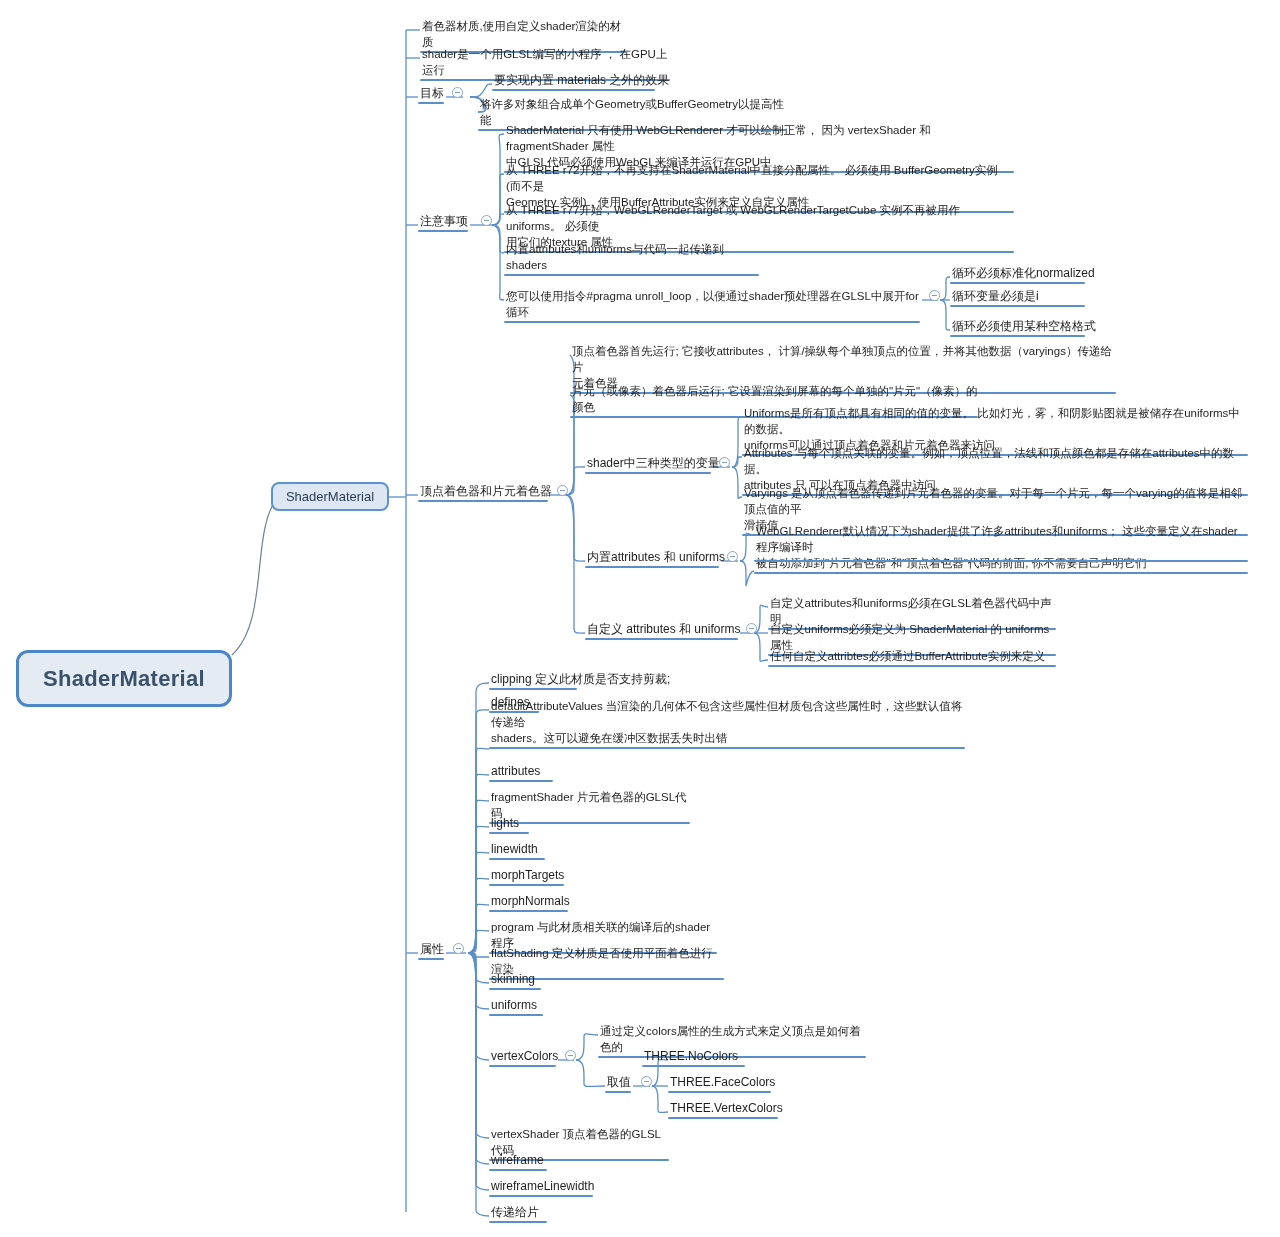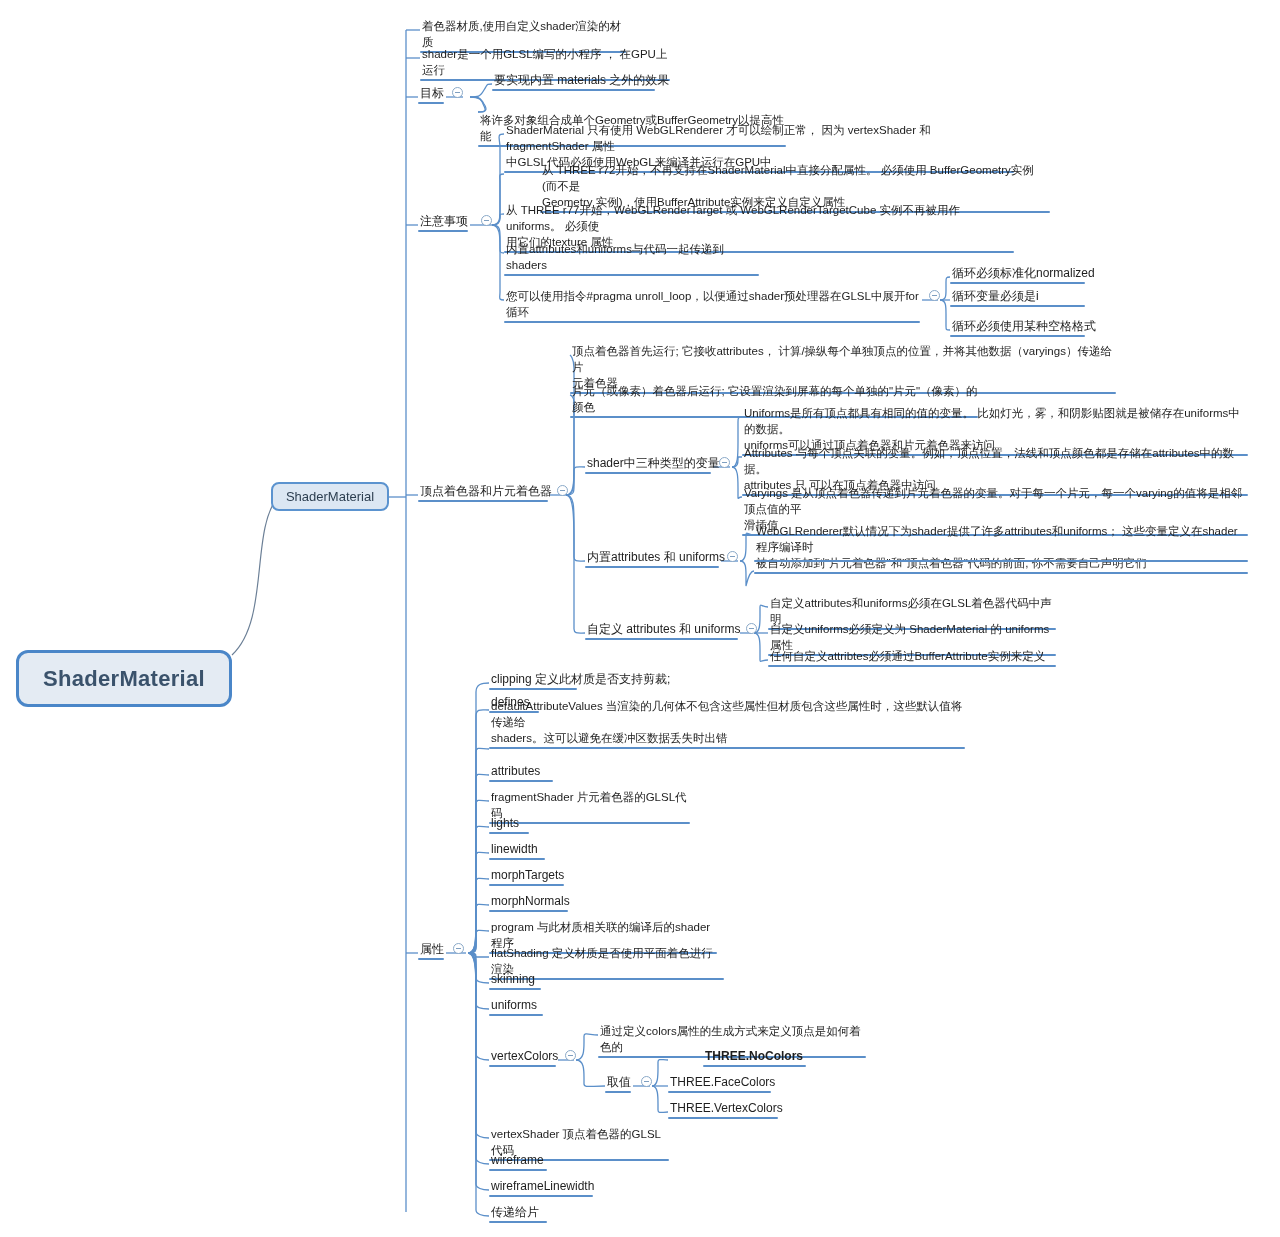--- a/index.html
+++ b/index.html
@@ -201,24 +201,24 @@
   <div class="box-node" style="left:271px; top:482px; width:118px; height:29px;">
     <span>ShaderMaterial</span>
   </div>
 
   <div id="nodes-layer">
       <div class="tnode" style="left: 420px; top: 18px; width: 208px;"><span>着色器材质,使用自定义shader渲染的材质</span><span class="bar" style="width: 206px;"></span></div>
       <div class="tnode" style="left: 420px; top: 46px; width: 253px;"><span>shader是一个用GLSL编写的小程序 ， 在GPU上运行</span><span class="bar" style="width: 250px;"></span></div>
       <div class="tnode lbl" style="left: 418px; top: 85px; width: 28px;"><span>目标</span><span class="bar" style="width: 26px;"></span></div>
       <div class="toggle" style="left: 452px; top: 87px;"></div>
       <div class="tnode lbl" style="left: 492px; top: 72px; width: 165px;"><span>要实现内置 materials 之外的效果</span><span class="bar" style="width: 163px;"></span></div>
-      <div class="tnode" style="left: 478px; top: 112px; width: 310px;"><span>将许多对象组合成单个Geometry或BufferGeometry以提高性能</span><span class="bar" style="width: 308px;"></span></div>
+      <div class="tnode" style="left: 478px; top: 96px; width: 310px;"><span>将许多对象组合成单个Geometry或BufferGeometry以提高性能</span><span class="bar" style="width: 308px;"></span></div>
       <div class="tnode" style="left: 504px; top: 122px; width: 512px;"><span>ShaderMaterial 只有使用 WebGLRenderer 才可以绘制正常，  因为 vertexShader 和 fragmentShader 属性
 中GLSL代码必须使用WebGL来编译并运行在GPU中</span><span class="bar" style="width: 510px;"></span></div>
-      <div class="tnode" style="left: 504px; top: 162px; width: 512px; margin-left: 36px;"><span>从 THREE r72开始，不再支持在ShaderMaterial中直接分配属性。 必须使用 BufferGeometry实例 (而不是
+      <div class="tnode" style="left: 504px; top: 162px; width: 512px;"><span>从 THREE r72开始，不再支持在ShaderMaterial中直接分配属性。 必须使用 BufferGeometry实例 (而不是
 Geometry 实例)，使用BufferAttribute实例来定义自定义属性</span><span class="bar" style="width: 510px;"></span></div>
       <div class="tnode" style="left: 504px; top: 202px; width: 512px;"><span>从 THREE r77开始，WebGLRenderTarget 或 WebGLRenderTargetCube 实例不再被用作uniforms。 必须使
 用它们的texture 属性</span><span class="bar" style="width: 510px;"></span></div>
       <div class="tnode lbl" style="left: 418px; top: 213px; width: 52px;"><span>注意事项</span><span class="bar" style="width: 50px;"></span></div>
       <div class="toggle" style="left: 481px; top: 215px;"></div>
       <div class="tnode" style="left: 504px; top: 241px; width: 257px;"><span>内置attributes和uniforms与代码一起传递到shaders</span><span class="bar" style="width: 255px;"></span></div>
       <div class="tnode" style="left: 504px; top: 288px; width: 418px;"><span>您可以使用指令#pragma unroll_loop，以便通过shader预处理器在GLSL中展开for循环</span><span class="bar" style="width: 416px;"></span></div>
       <div class="toggle" style="left: 929px; top: 290px;"></div>
       <div class="tnode lbl" style="left: 950px; top: 265px; width: 137px;"><span>循环必须标准化normalized</span><span class="bar" style="width: 135px;"></span></div>
       <div class="tnode lbl" style="left: 950px; top: 288px; width: 137px;"><span>循环变量必须是i</span><span class="bar" style="width: 135px;"></span></div>
@@ -258,21 +258,21 @@
       <div class="tnode lbl" style="left: 489px; top: 893px; width: 81px;"><span>morphNormals</span><span class="bar" style="width: 79px;"></span></div>
       <div class="tnode" style="left: 489px; top: 919px; width: 230px;"><span>program 与此材质相关联的编译后的shader程序</span><span class="bar" style="width: 228px;"></span></div>
       <div class="tnode lbl" style="left: 418px; top: 941px; width: 28px;"><span>属性</span><span class="bar" style="width: 26px;"></span></div>
       <div class="toggle" style="left: 453px; top: 943px;"></div>
       <div class="tnode" style="left: 489px; top: 945px; width: 237px;"><span>flatShading 定义材质是否使用平面着色进行渲染</span><span class="bar" style="width: 235px;"></span></div>
       <div class="tnode lbl" style="left: 489px; top: 971px; width: 54px;"><span>skinning</span><span class="bar" style="width: 52px;"></span></div>
       <div class="tnode lbl" style="left: 489px; top: 997px; width: 56px;"><span>uniforms</span><span class="bar" style="width: 54px;"></span></div>
       <div class="tnode" style="left: 598px; top: 1023px; width: 270px;"><span>通过定义colors属性的生成方式来定义顶点是如何着色的</span><span class="bar" style="width: 268px;"></span></div>
       <div class="tnode lbl" style="left: 489px; top: 1048px; width: 69px;"><span>vertexColors</span><span class="bar" style="width: 67px;"></span></div>
       <div class="toggle" style="left: 565px; top: 1050px;"></div>
-      <div class="tnode lbl" style="left: 703px; top: 1048px; width: 105px; font-weight: bold;"><span>THREE.NoColors</span><span class="bar" style="width: 103px;"></span></div>
+      <div class="tnode lbl" style="left: 642px; top: 1048px; width: 105px;"><span>THREE.NoColors</span><span class="bar" style="width: 103px;"></span></div>
       <div class="tnode lbl" style="left: 605px; top: 1074px; width: 28px;"><span>取值</span><span class="bar" style="width: 26px;"></span></div>
       <div class="toggle" style="left: 641px; top: 1076px;"></div>
       <div class="tnode lbl" style="left: 668px; top: 1074px; width: 105px;"><span>THREE.FaceColors</span><span class="bar" style="width: 103px;"></span></div>
       <div class="tnode lbl" style="left: 668px; top: 1100px; width: 112px;"><span>THREE.VertexColors</span><span class="bar" style="width: 110px;"></span></div>
       <div class="tnode" style="left: 489px; top: 1126px; width: 182px;"><span>vertexShader 顶点着色器的GLSL代码</span><span class="bar" style="width: 180px;"></span></div>
       <div class="tnode lbl" style="left: 489px; top: 1152px; width: 60px;"><span>wireframe</span><span class="bar" style="width: 58px;"></span></div>
       <div class="tnode lbl" style="left: 489px; top: 1178px; width: 106px;"><span>wireframeLinewidth</span><span class="bar" style="width: 104px;"></span></div>
       <div class="tnode lbl" style="left: 489px; top: 1204px; width: 60px;"><span>传递给片</span><span class="bar" style="width: 58px;"></span></div>
     </div>
 </div>

